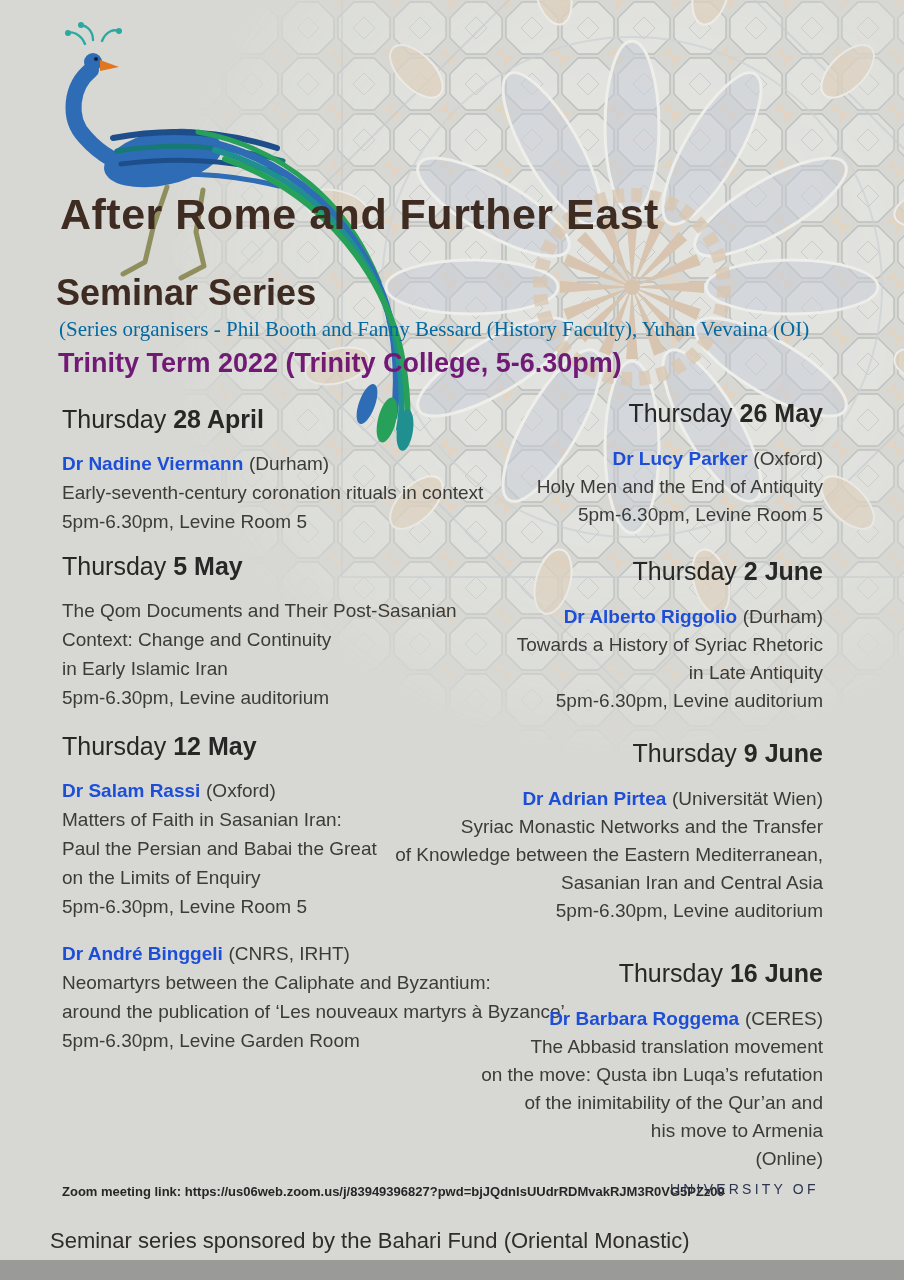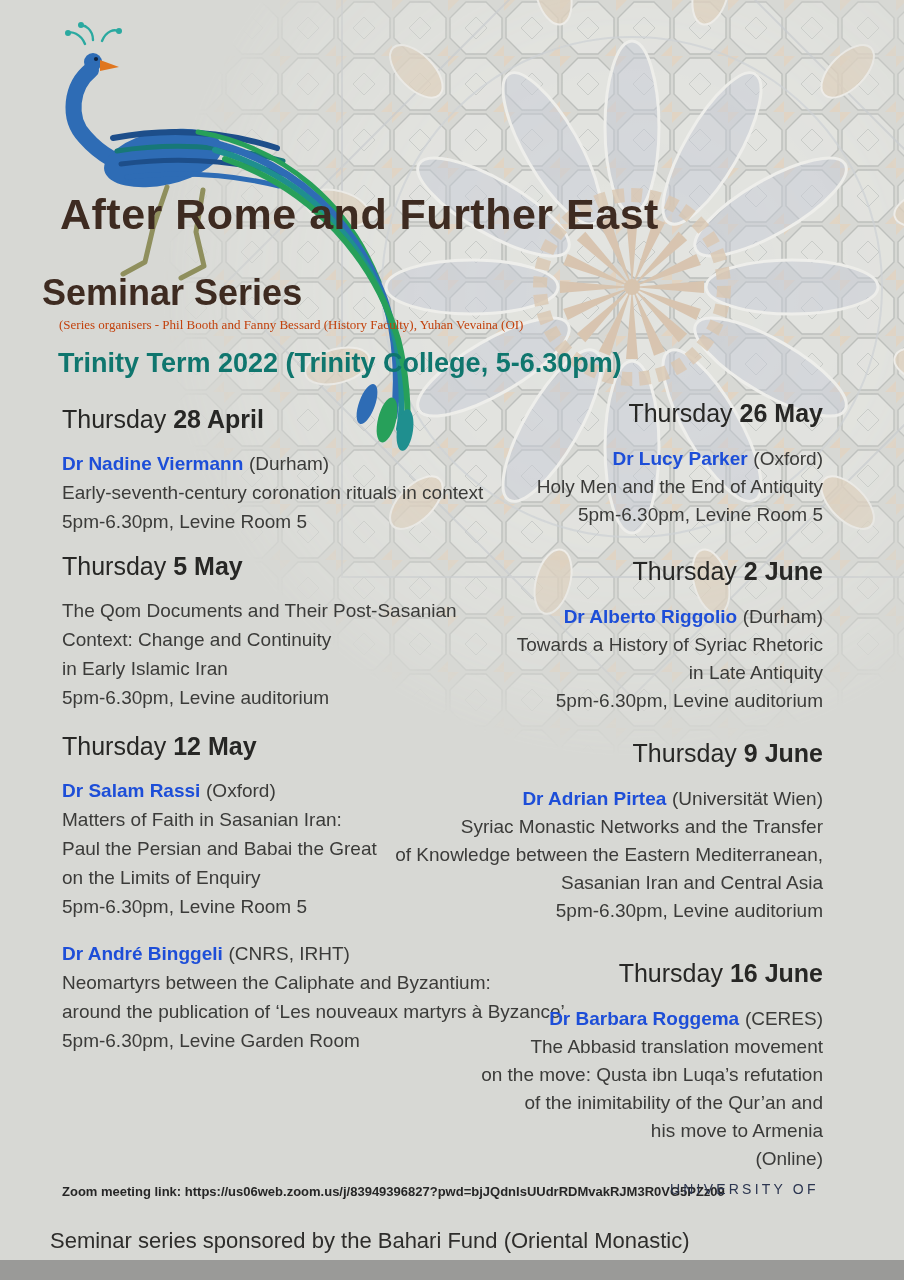--- a/index.html
+++ b/index.html
@@ -11,31 +11,31 @@
   svg{display:block;}
   .layer{position:absolute; top:0; left:0;}
 
   
   .title{
     position:absolute; left:60px; top:190px; margin:0;
     font-size:43px; font-weight:bold; letter-spacing:0.5px; color:#3e2b21;
     white-space:nowrap; z-index:3;
   }
   .subtitle{
-    position:absolute; left:42px; top:272px; margin:0;
+    position:absolute; left:56px; top:272px; margin:0;
     font-size:36px; font-weight:bold; color:#3e2b21; white-space:nowrap; z-index:3;
   }
   .organisers{
     position:absolute; left:59px; top:317px; margin:0;
-    font-family:"Liberation Serif", serif; font-size:13px; color:#c2410c;
+    font-family:"Liberation Serif", serif; font-size:21px; color:#0369a1;
     white-space:nowrap; z-index:3;
   }
   .term{
     position:absolute; left:58px; top:348px; margin:0;
-    font-size:27px; font-weight:bold; color:#0f766e; white-space:nowrap; z-index:3;
+    font-size:27px; font-weight:bold; color:#701a75; white-space:nowrap; z-index:3;
   }
 
   
   .col{position:absolute; z-index:3;}
   .col-left{left:62px; top:403px; width:560px; text-align:left;}
   .col-right{right:81px; top:397px; width:520px; text-align:right;}
 
   .entry h3{
     margin:0; font-size:25px; font-weight:400; color:#272725;
     line-height:32px; white-space:nowrap;

